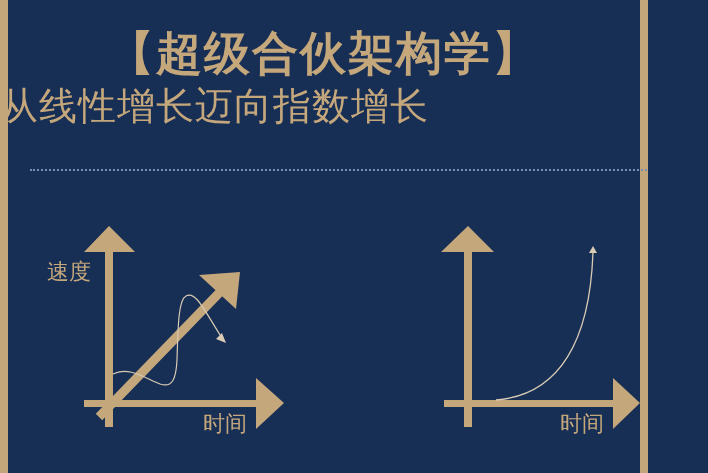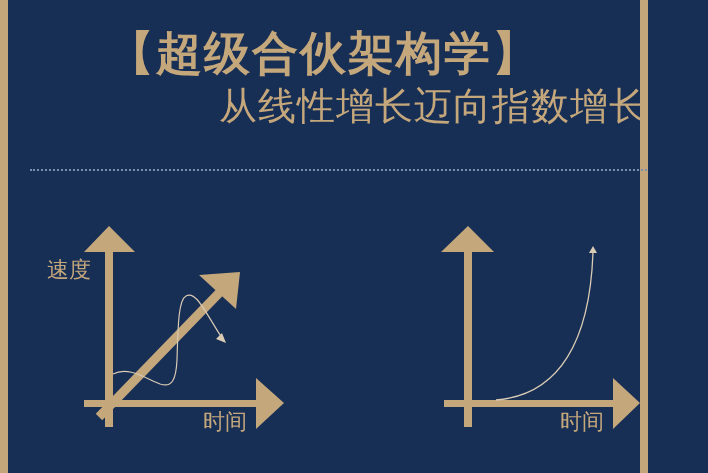--- a/index.html
+++ b/index.html
@@ -12,31 +12,31 @@
     position: absolute; top: 0; width: 8px; height: 473px; background: #c4a67b;
   }
   .border-left { left: 0; }
   .border-right { right: 0; }
   .title {
     position: absolute; left: 0; right: 0; top: 26px; text-align: center;
     color: #c5a77c; font-family: "DejaVu Sans", sans-serif;
     font-weight: bold; font-size: 46px; letter-spacing: 2px; line-height: 54px;
   }
   .subtitle {
-    position: absolute; left: 0; right: 0; top: 84px; text-align: right;
+    position: absolute; left: 0; right: 0; top: 84px; text-align: left;
     color: #c5a77c; font-family: "DejaVu Sans", sans-serif;
     font-size: 38px; letter-spacing: 1px; line-height: 44px;
   }
   .divider {
     position: absolute; left: 30px; width: 644px; top: 169px; height: 0;
     border-top: 2px dotted #7a8fae;
   }
   .diagram { position: absolute; left: 0; top: 0; width: 708px; height: 473px; }
   .label {
-    position: absolute; color: #c5a77c; font-family: Liberation Mono, monospace;
+    position: absolute; color: #c5a77c; font-family: Liberation Sans, sans-serif;
     font-size: 22px; line-height: 26px; white-space: nowrap;
   }
 </style>
 </head>
 <body>
 
 <div class="frame">
   <div class="border-left"></div>
   <div class="border-right"></div>
 

